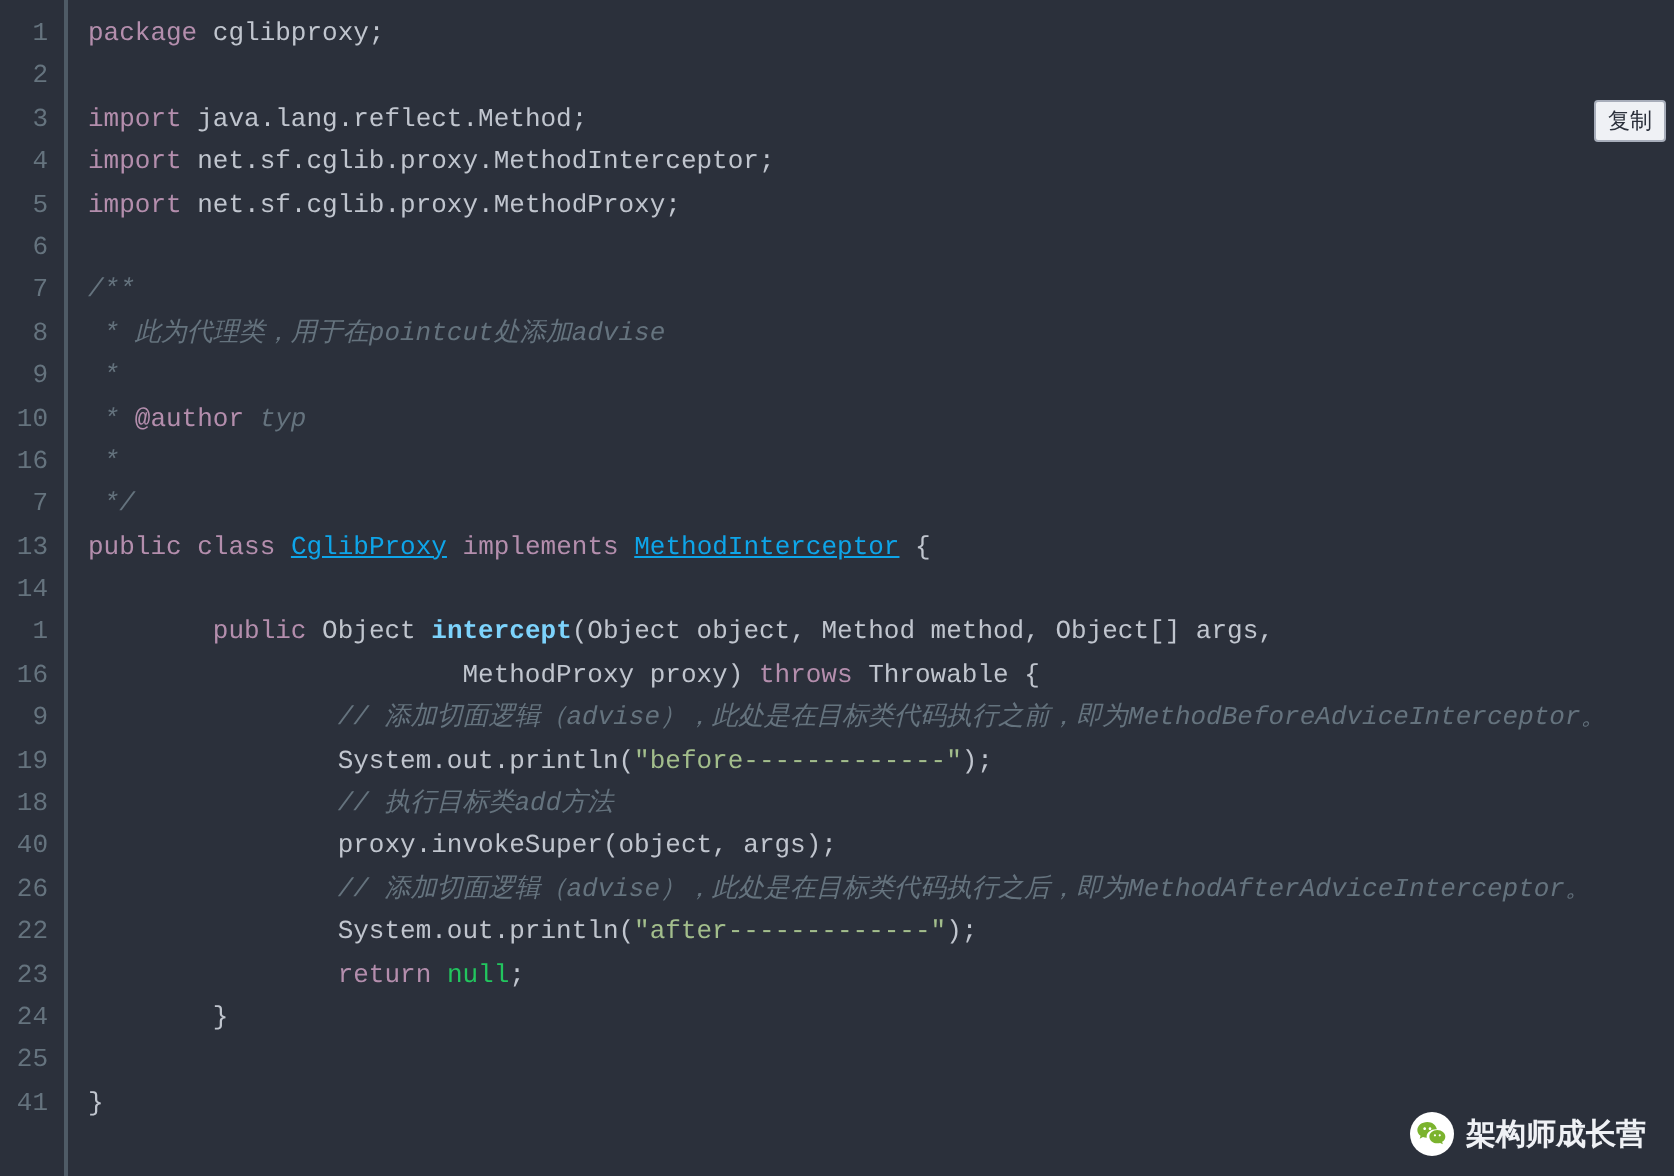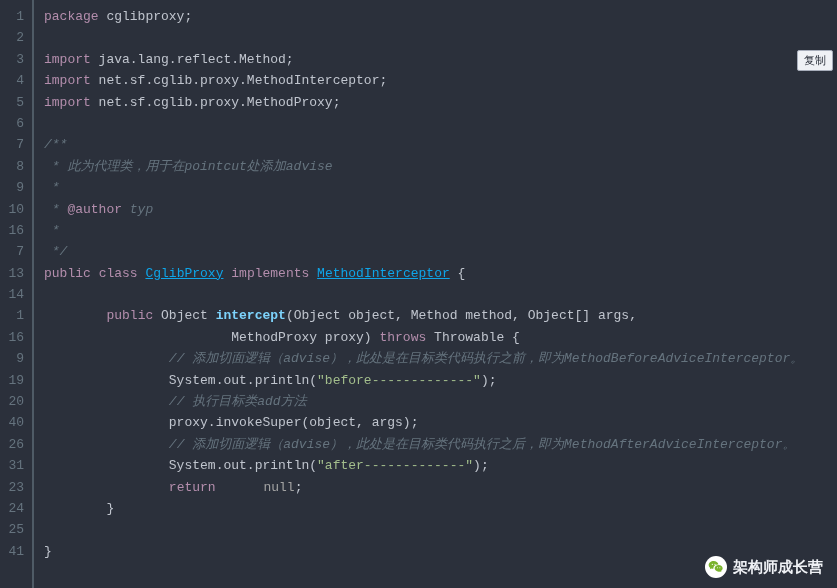--- a/index.html
+++ b/index.html
@@ -42,21 +42,21 @@
   line-height: 21.4px;
 }
 .tok-keyword { color: #b48ead; }
 .tok-pkg { color: #c0c5ce; }
 .tok-type { color: #0ea5e9; text-decoration: underline; }
 .tok-func { color: #7dd3fc; font-weight: bold; }
 .tok-string { color: #a3be8c; }
 .tok-comment { color: #65737e; font-style: italic; }
 .tok-doctag { color: #b48ead; }
 .tok-punct { color: #c0c5ce; }
-.tok-null { color: #a3a3a3; margin-left: 40px; }
+.tok-null { color: #22c55e; }
 .copy-btn {
   position: absolute;
   top: 8px;
   right: 4px;
   background: #eff1f5;
   color: #2b303b;
   border: 1px solid #a7adba;
   font-size: 11px;
   padding: 2px 6px;
   border-radius: 2px;
@@ -105,24 +105,24 @@
       <div class="ln">9</div>
       <div class="ln">10</div>
       <div class="ln">16</div>
       <div class="ln">7</div>
       <div class="ln">13</div>
       <div class="ln">14</div>
       <div class="ln">1</div>
       <div class="ln">16</div>
       <div class="ln">9</div>
       <div class="ln">19</div>
-      <div class="ln">20</div>
+      <div class="ln">18</div>
       <div class="ln">40</div>
       <div class="ln">26</div>
-      <div class="ln">31</div>
+      <div class="ln">22</div>
       <div class="ln">23</div>
       <div class="ln">24</div>
       <div class="ln">25</div>
       <div class="ln">41</div>
     </div>
   <div class="code"><div class="line"><span class="tok-keyword">package</span><span class="tok-pkg"> cglibproxy;</span></div><div class="line">&nbsp;</div><div class="line"><span class="tok-keyword">import</span><span class="tok-pkg"> java.lang.reflect.Method;</span></div><div class="line"><span class="tok-keyword">import</span><span class="tok-pkg"> net.sf.cglib.proxy.MethodInterceptor;</span></div><div class="line"><span class="tok-keyword">import</span><span class="tok-pkg"> net.sf.cglib.proxy.MethodProxy;</span></div><div class="line">&nbsp;</div><div class="line"><span class="tok-comment">/**</span></div><div class="line"><span class="tok-comment"> * 此为代理类，用于在pointcut处添加advise</span></div><div class="line"><span class="tok-comment"> *</span></div><div class="line"><span class="tok-comment"> * </span><span class="tok-doctag">@author</span><span class="tok-comment"> typ</span></div><div class="line"><span class="tok-comment"> *</span></div><div class="line"><span class="tok-comment"> */</span></div><div class="line"><span class="tok-keyword">public</span><span class="tok-punct"> </span><span class="tok-keyword">class</span><span class="tok-punct"> </span><span class="tok-type">CglibProxy</span><span class="tok-punct"> </span><span class="tok-keyword">implements</span><span class="tok-punct"> </span><span class="tok-type">MethodInterceptor</span><span class="tok-punct"> {</span></div><div class="line">&nbsp;</div><div class="line"><span class="tok-punct">        </span><span class="tok-keyword">public</span><span class="tok-punct"> Object </span><span class="tok-func">intercept</span><span class="tok-punct">(Object object, Method method, Object[] args,</span></div><div class="line"><span class="tok-punct">                        MethodProxy proxy) </span><span class="tok-keyword">throws</span><span class="tok-punct"> Throwable {</span></div><div class="line"><span class="tok-punct">                </span><span class="tok-comment">// 添加切面逻辑（advise），此处是在目标类代码执行之前，即为MethodBeforeAdviceInterceptor。</span></div><div class="line"><span class="tok-punct">                System.out.println(</span><span class="tok-string">"before-------------"</span><span class="tok-punct">);</span></div><div class="line"><span class="tok-punct">                </span><span class="tok-comment">// 执行目标类add方法</span></div><div class="line"><span class="tok-punct">                proxy.invokeSuper(object, args);</span></div><div class="line"><span class="tok-punct">                </span><span class="tok-comment">// 添加切面逻辑（advise），此处是在目标类代码执行之后，即为MethodAfterAdviceInterceptor。</span></div><div class="line"><span class="tok-punct">                System.out.println(</span><span class="tok-string">"after-------------"</span><span class="tok-punct">);</span></div><div class="line"><span class="tok-punct">                </span><span class="tok-keyword">return</span><span class="tok-punct"> </span><span class="tok-null">null</span><span class="tok-punct">;</span></div><div class="line"><span class="tok-punct">        }</span></div><div class="line">&nbsp;</div><div class="line"><span class="tok-punct">}</span></div></div>
 </div>
 
 <div class="watermark">
   <span class="wm-icon">

